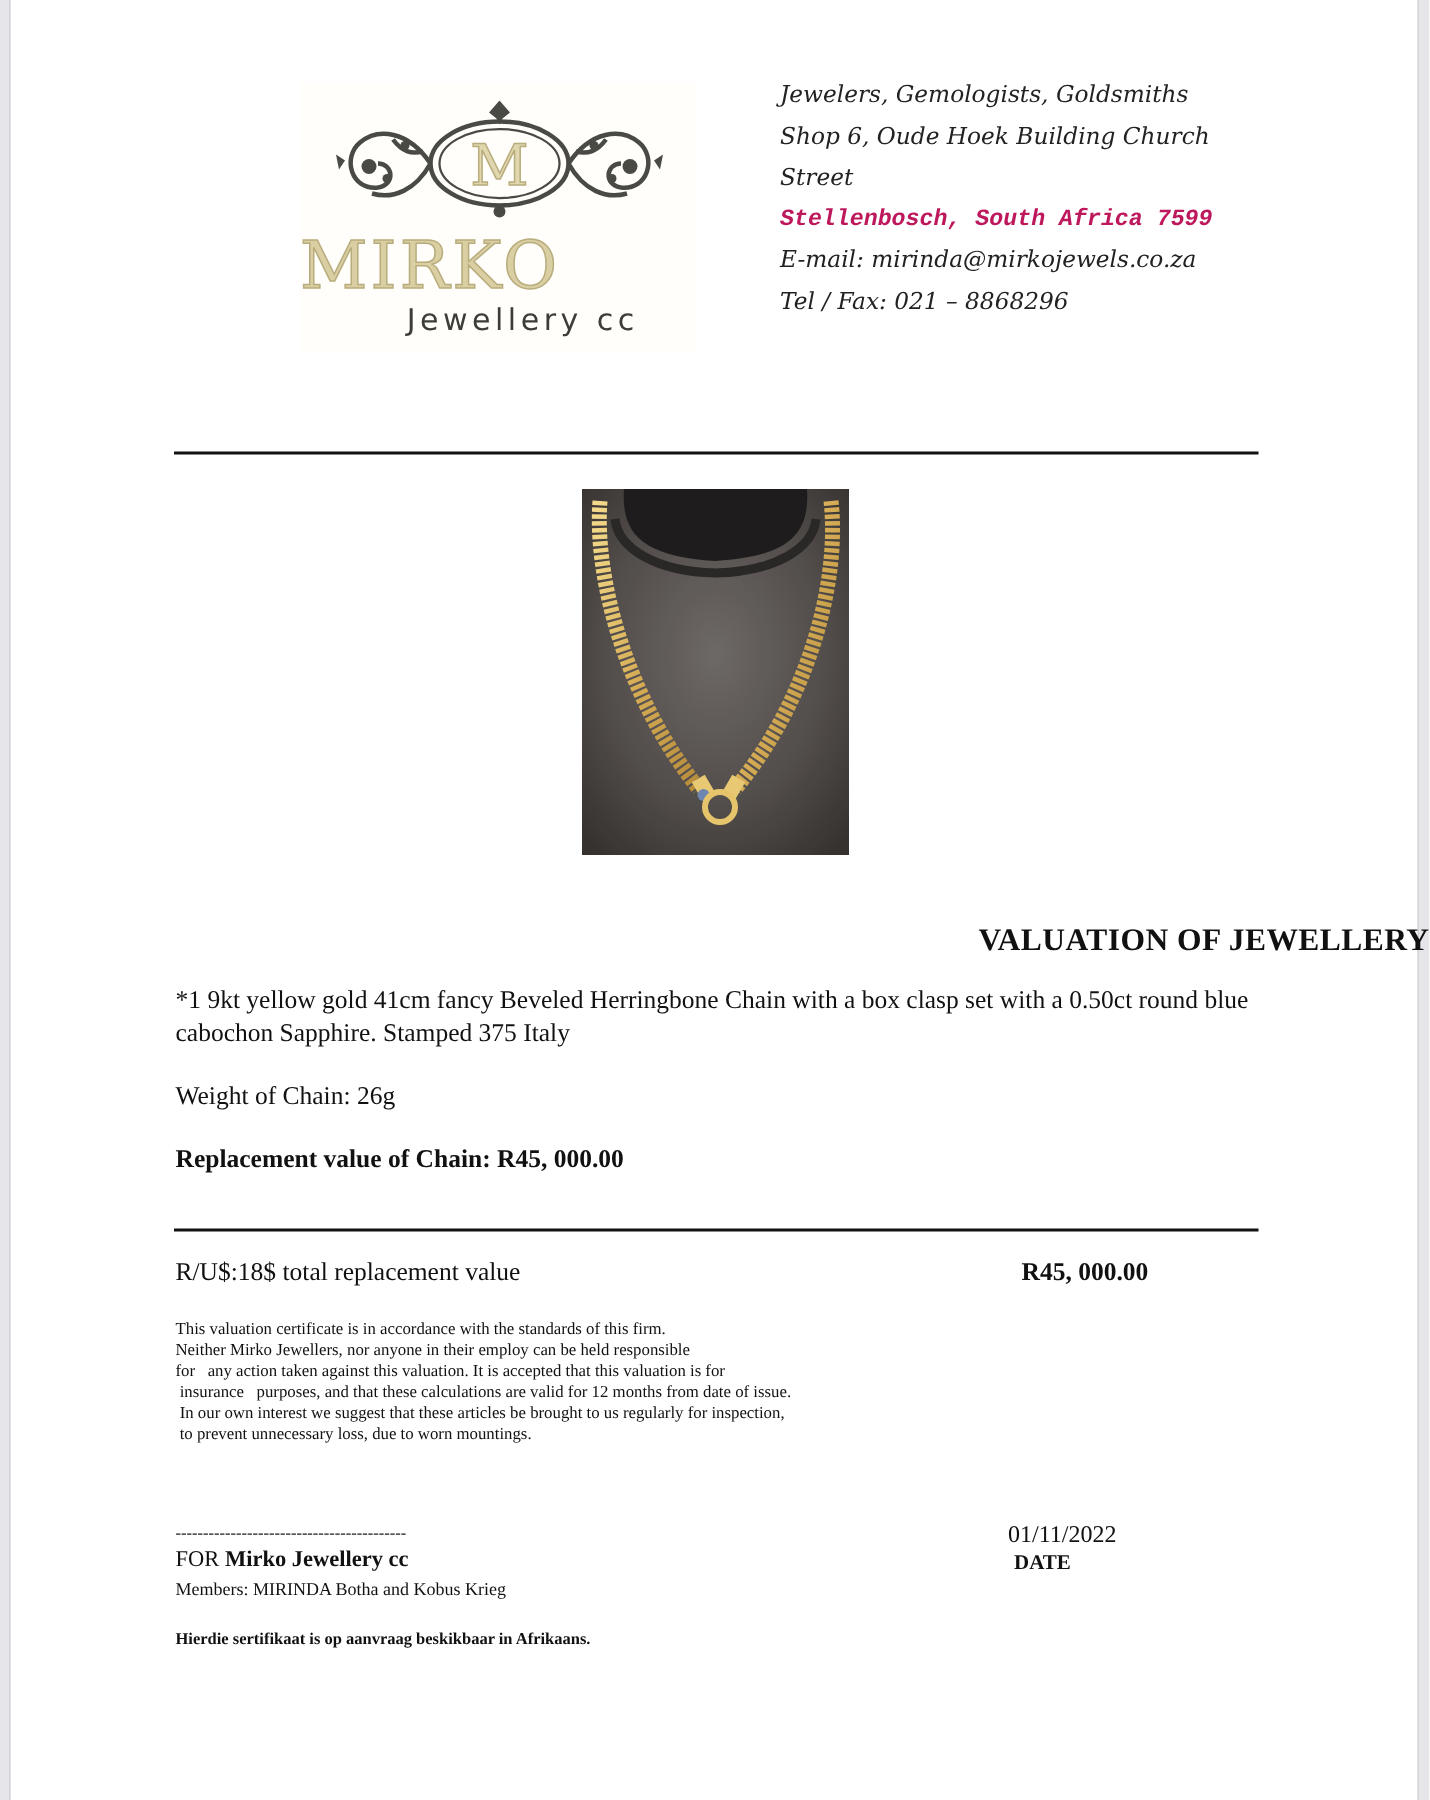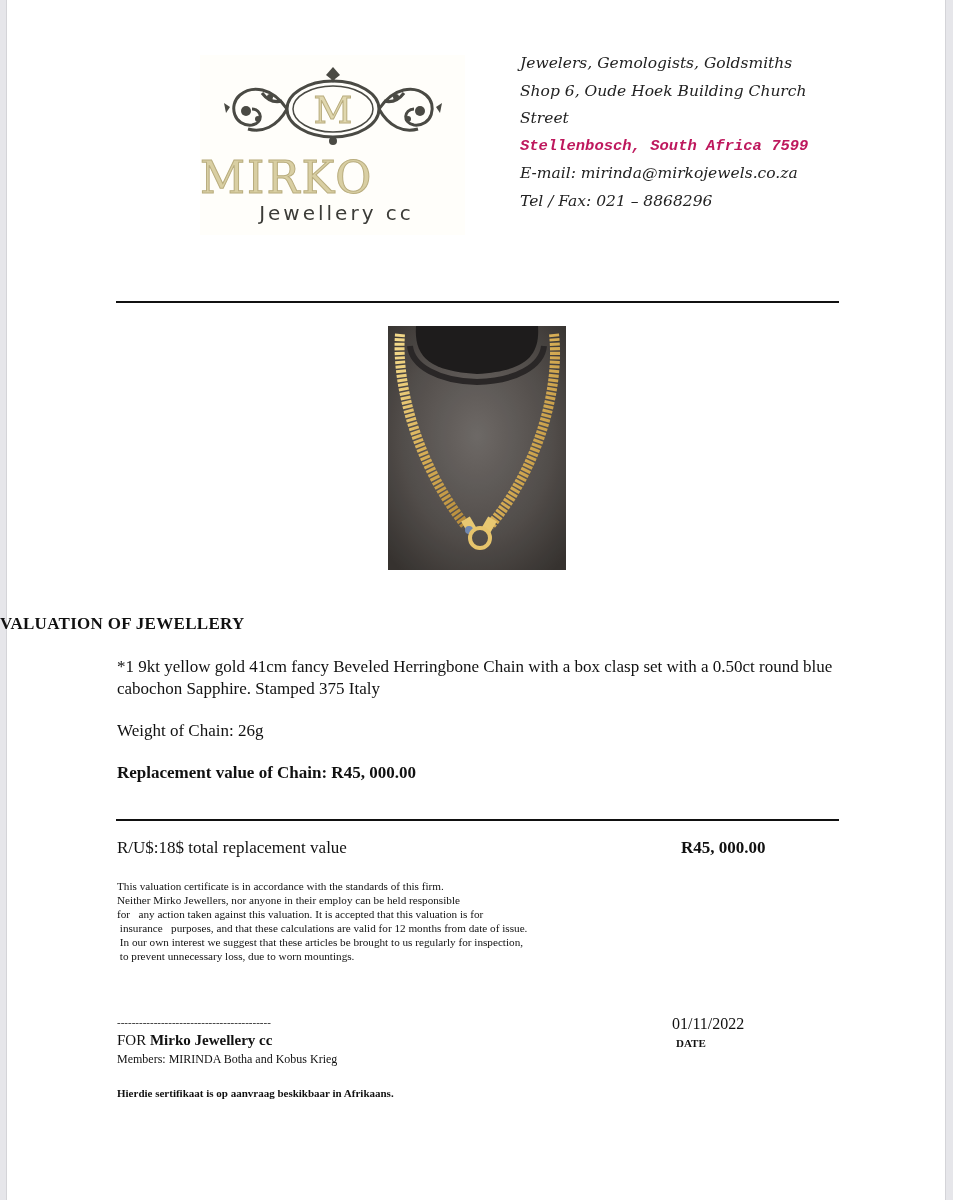--- a/index.html
+++ b/index.html
@@ -11,34 +11,34 @@
   }
   .edge-left { position: absolute; left: 0; top: 0; width: 6px; height: 1200px; background: #e6e6ea; border-right: 1px solid #d4d4d8; }
   .edge-right { position: absolute; right: 0; top: 0; width: 7px; height: 1200px; background: #e6e6ea; border-left: 1px solid #d4d4d8; }
 
   
   .logo { position: absolute; left: 200px; top: 55px; width: 265px; height: 180px; background: #fffefa; }
   .logo svg { position: absolute; left: 22px; top: 12px; }
   .logo-mirko { position: absolute; left: 0; width: 265px; top: 146px; 
     font-family: "DejaVu Serif", serif; font-size: 44px; letter-spacing: 2px; color: #d9cfa3;
     -webkit-text-stroke: 1px #b9ad7e; top: 97px; }
-  .logo-sub { position: absolute; left: 4px; width: 265px; top: 146px; text-align: center;
+  .logo-sub { position: absolute; left: 16px; width: 265px; top: 146px; text-align: center;
     font-family: "DejaVu Sans", sans-serif; font-size: 20px; letter-spacing: 3px; color: #3c3c38; }
 
   
   .addr { position: absolute; left: 520px; top: 50px; width: 320px; 
     font-family: "DejaVu Serif", serif; font-style: italic; font-size: 15.5px; line-height: 27.5px; color: #222; }
   .addr .bold { font-weight: bold; color: #be185d; font-family: Liberation Mono, monospace; }
 
   .rule { position: absolute; left: 116px; width: 723px; height: 2px; background: #111; }
 
   
   .photo { position: absolute; left: 388px; top: 326px; width: 178px; height: 244px; overflow: hidden; }
 
-  .title { position: absolute; left: 0; width: 953px; top: 614px; text-align: left; font-weight: bold; font-size: 17px; letter-spacing: 0.3px; }
+  .title { position: absolute; left: 0; width: 953px; top: 614px; text-align: right; font-weight: bold; font-size: 21px; letter-spacing: 0.3px; }
   .txt { position: absolute; left: 117px; font-size: 17px; line-height: 22px; }
   .b { font-weight: bold; }
   .small { position: absolute; left: 117px; top: 879px; font-size: 11.2px; line-height: 14px; white-space: pre; }
 </style>
 </head>
 <body>
 
 <div class="edge-left"></div>
 <div class="edge-right"></div>
 
@@ -128,15 +128,15 @@
  In our own interest we suggest that these articles be brought to us regularly for inspection,
  to prevent unnecessary loss, due to worn mountings.</div>
 
 <div class="txt" style="top:1016px; font-size:11px; line-height:12px;">------------------------------------------</div>
 <div class="txt" style="top:1031px; font-size:15px; line-height:18px;">
   <span>FOR </span><span class="b">Mirko Jewellery cc</span>
 </div>
 <div class="txt" style="top:1050px; font-size:12px; line-height:18px;">Members: MIRINDA Botha and Kobus Krieg</div>
 
 <div class="txt" style="top:1013px; left:672px; font-size:16px;">01/11/2022</div>
-<div class="txt b" style="top:1032px; left:676px; font-size:11px;">DATE</div>
+<div class="txt b" style="top:1032px; left:676px; font-size:14px;">DATE</div>
 
 <div class="txt b" style="top:1086px; font-size:11px; line-height:14px;">Hierdie sertifikaat is op aanvraag beskikbaar in Afrikaans.</div>
 
 </body></html>

